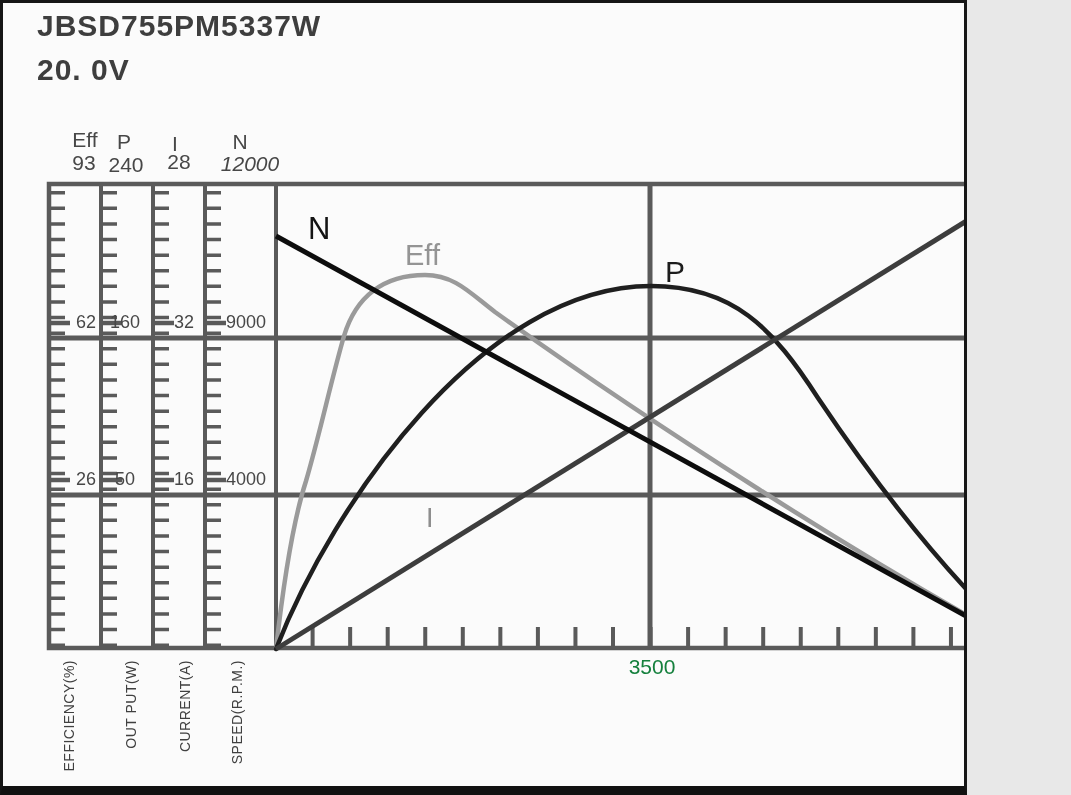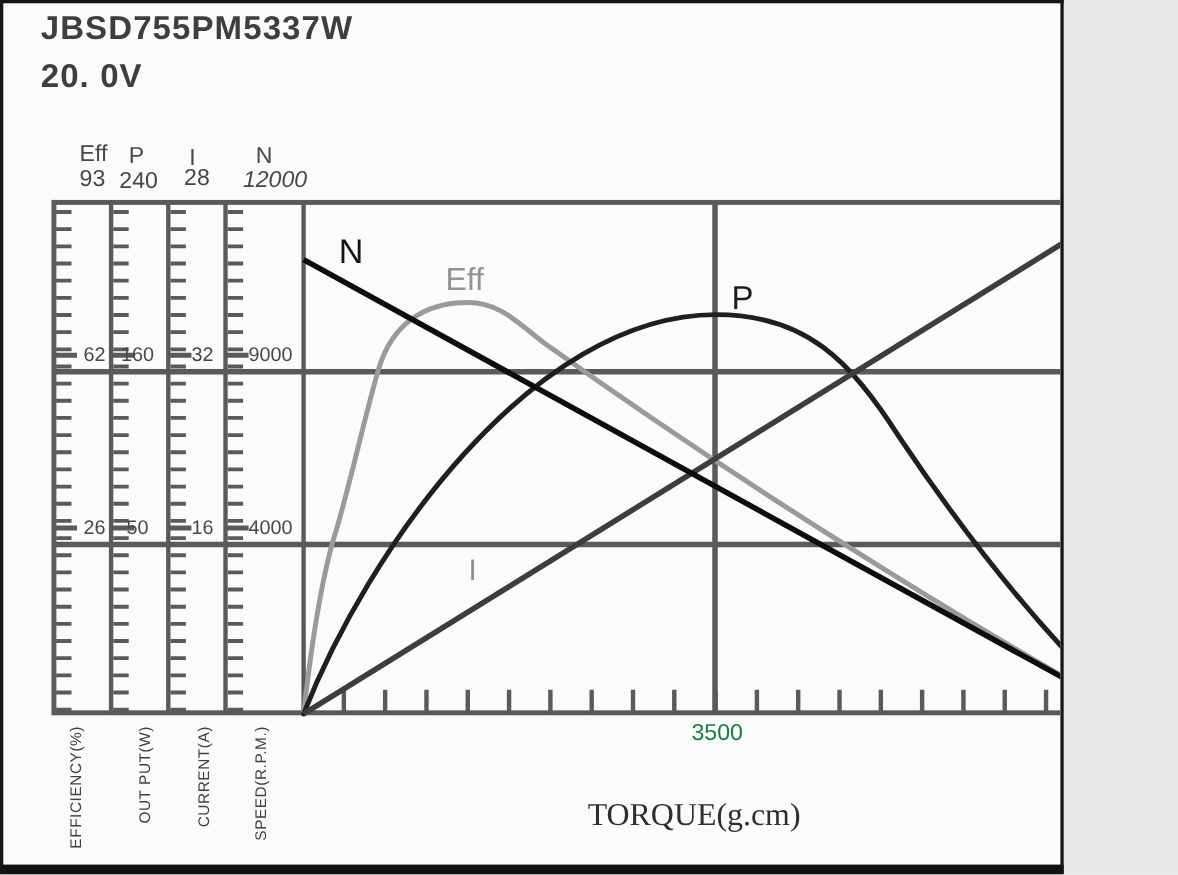--- a/index.html
+++ b/index.html
@@ -103,20 +103,19 @@
   <div class="abs gridval ctr" style="left:243px;top:466px;">4000</div>
 
   <div class="abs xval ctr" style="left:649px;top:652px;">3500</div>
   <div class="abs xval ctr" style="left:1021px;top:650px;margin-left:20px;">7000</div>
 
   <div class="rot" style="left:58px;top:657px;">EFFICIENCY(%)</div>
   <div class="rot" style="left:120px;top:657px;">OUT PUT(W)</div>
   <div class="rot" style="left:174px;top:657px;">CURRENT(A)</div>
   <div class="rot" style="left:226px;top:657px;">SPEED(R.P.M.)</div>
 
-  <div class="abs xtitle ctr" style="left:628px;top:722px;">TORQUE(g.cm)</div>
 
   <div class="abs clabel" style="left:305px;top:208px;">N</div>
   <div class="abs clabel-eff" style="left:402px;top:236px;">Eff</div>
   <div class="abs clabel-p" style="left:662px;top:252px;">P</div>
   <div class="abs clabel-i" style="left:423px;top:500px;">I</div>
 
 </div>
 
 </body></html>

